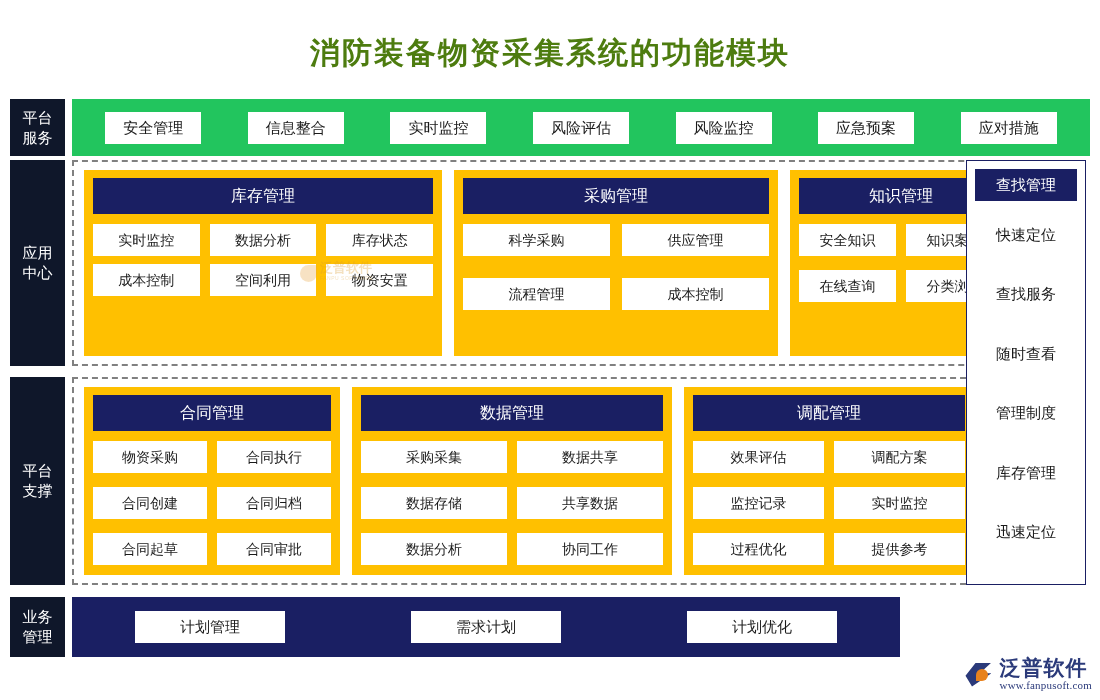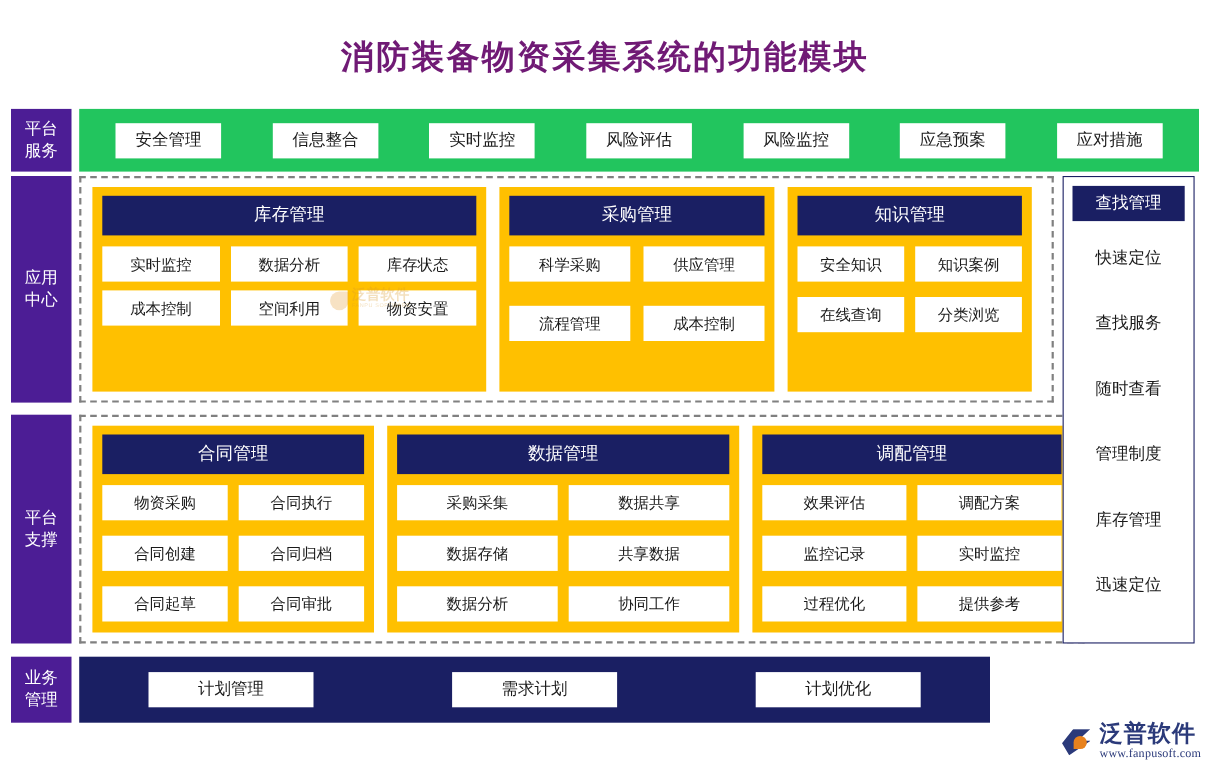--- a/index.html
+++ b/index.html
@@ -10,42 +10,42 @@
     width: 1100px;
     height: 700px;
     background: #ffffff;
     font-family: "Liberation Sans", "DejaVu Sans", sans-serif;
     overflow: hidden;
     position: relative;
   }
 
   #page-title {
     text-align: center;
-    color: #701a75;
+    color: #4d7c0f;
     font-size: 30px;
     font-weight: bold;
     letter-spacing: 2px;
     padding-top: 34px;
     padding-bottom: 0;
     margin: 0;
     line-height: 38px;
   }
 
   
   .band {
     display: flex;
     align-items: stretch;
     box-sizing: border-box;
   }
 
   .side-label {
     width: 55px;
     min-width: 55px;
     margin-left: 10px;
-    background: #4c1d95;
+    background: #0f172a;
     color: #ffffff;
     font-size: 15px;
     line-height: 20px;
     display: flex;
     flex-direction: column;
     align-items: center;
     justify-content: center;
     text-align: center;
     letter-spacing: 0px;
   }
@@ -145,21 +145,21 @@
     color: #1a1a1a;
     font-size: 14px;
     text-align: center;
     padding: 7px 2px;
     line-height: 18px;
     white-space: nowrap;
   }
 
   
   .card-inventory { width: 358px; }
-  .card-purchase  { width: 250px; }
+  .card-purchase  { width: 324px; }
   .card-knowledge { width: 222px; }
   
   .card-contract  { width: 256px; }
   .card-data      { width: 320px; }
   .card-dispatch  { width: 290px; }
 
   .card-knowledge .card-grid,
   .card-contract .card-grid,
   .card-data .card-grid,
   .card-dispatch .card-grid { gap: 14px 10px; }

